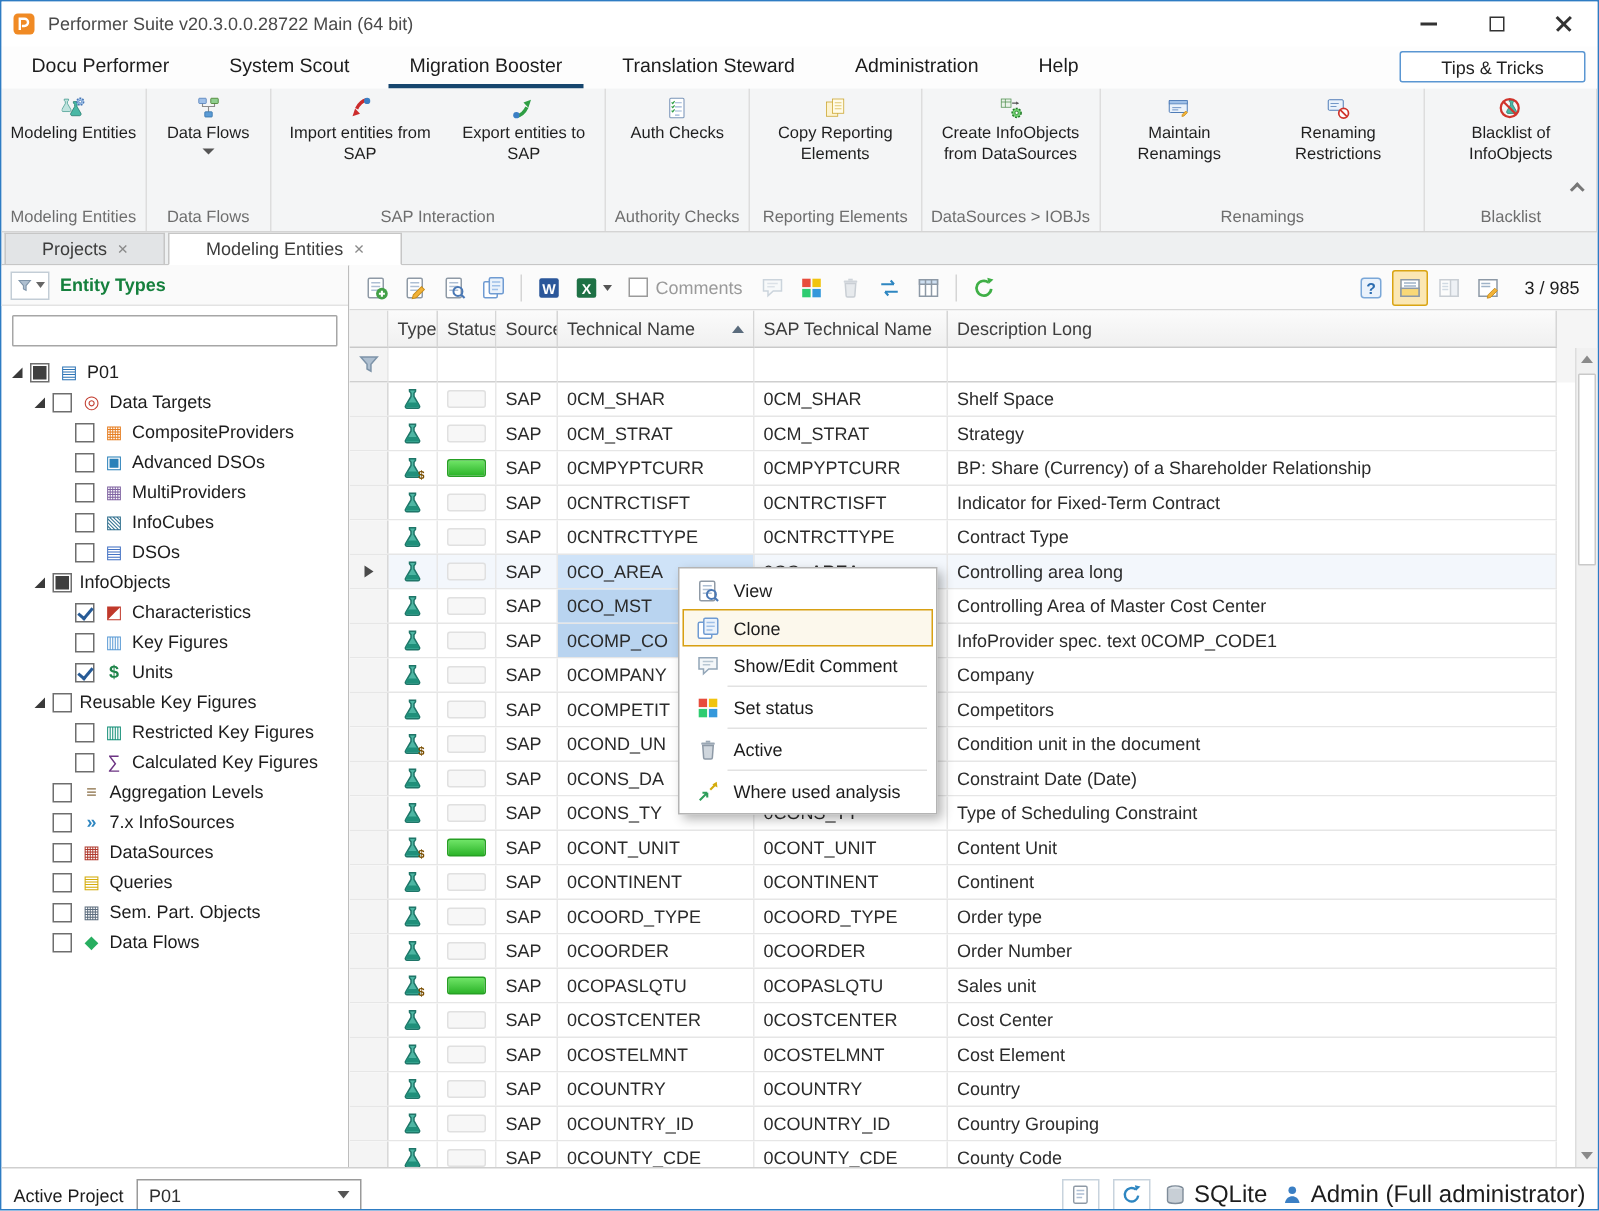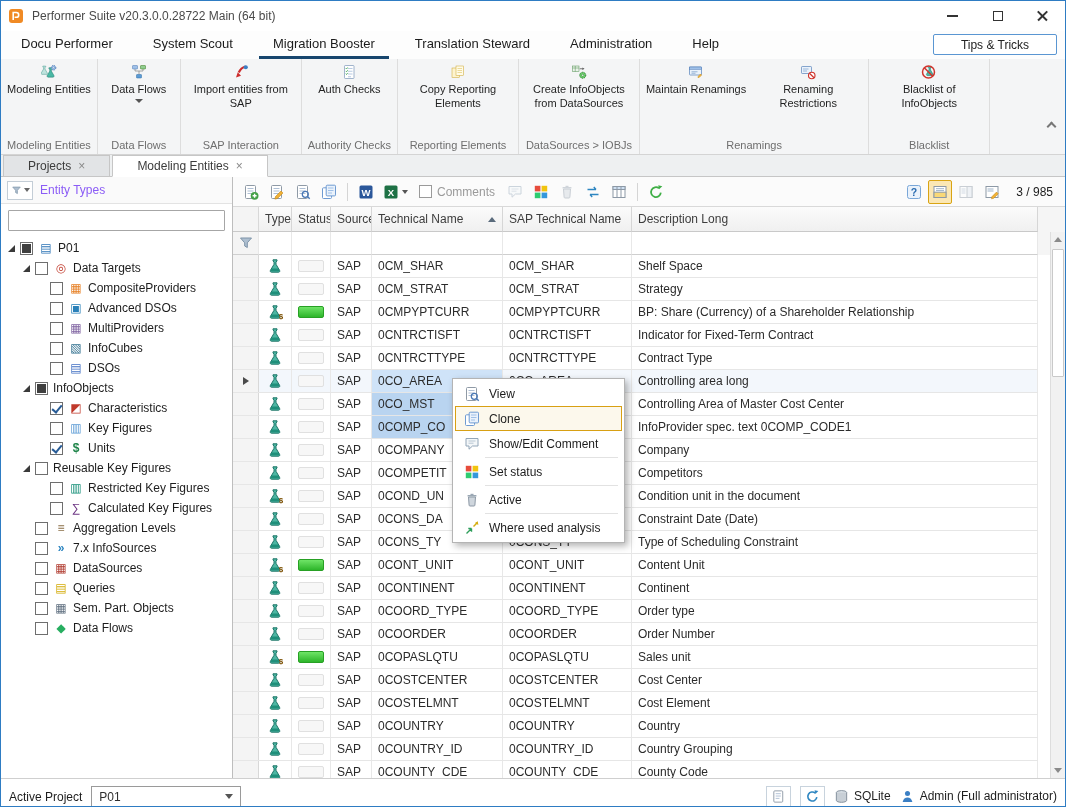--- a/index.html
+++ b/index.html
@@ -38,21 +38,21 @@
 .tab{height:21px;padding:0 24px;display:flex;align-items:center;gap:7px;font-size:12px;background:#e2e4e6;border:1px solid #c6c6c6;border-bottom:none;margin-right:2px;color:#3c3c3c}
 .tab.active{background:#fff;height:22px;margin-bottom:-1px;border-bottom:1px solid #fff}
 .tab-close{font-size:12px;color:#8a8a8a;line-height:1}
 
 .workspace{height:601px;display:flex}
 .sidebar{width:232px;display:flex;flex-direction:column;background:#fff;border-right:1px solid #bdbdbd}
 .sb-header{height:27px;display:flex;align-items:center;padding:0 6px;gap:7px;border-bottom:1px solid #e3e3e3;background:#fafafa}
 .sb-filter-box{width:26px;height:19px;border:1px solid #c3cdd6;background:#fff;display:inline-flex;align-items:center;justify-content:center;gap:2px}
 .sb-filter-box svg{width:11px;height:11px}
 .sb-filter-arrow{width:0;height:0;border-left:3.5px solid transparent;border-right:3.5px solid transparent;border-top:4px solid #666}
-.sb-title{font-weight:normal;font-size:12px;color:#8b5cf6}
+.sb-title{font-weight:bold;font-size:12px;color:#15803d}
 .sb-search{margin:6px 7px 4px;height:21px;border:1px solid #a6a6a6;border-radius:1px;padding:0 6px;font-family:"Liberation Sans",sans-serif;font-size:12px}
 .tree{flex:1;overflow:hidden;padding-top:3px}
 .titem{height:20px;display:flex;align-items:center;white-space:nowrap;overflow:hidden;font-size:12px;color:#1d1d1d}
 .texp{width:12px;min-width:12px;display:flex;align-items:center;justify-content:center;margin-right:2px}
 .texp.open i{display:block;width:0;height:0;border-bottom:7px solid #3a3a3a;border-left:7px solid transparent}
 .tcheck{width:13px;min-width:13px;height:13px;border:1px solid #6e6e6e;background:#fff;margin:0 5px 0 1px;position:relative}
 .tcheck.partial::after{content:"";position:absolute;left:1px;top:1px;right:1px;bottom:1px;background:#3f3f3f}
 .tcheck.checked::after{content:"";position:absolute;left:3px;top:0;width:4px;height:8px;border:solid #275b96;border-width:0 2px 2px 0;transform:rotate(40deg)}
 .ticon{width:16px;min-width:16px;text-align:center;margin-right:4px;font-size:12px;line-height:1}
 .ticon.bold{font-weight:bold}
@@ -107,21 +107,21 @@
 .cm-icon{width:17px;display:inline-flex;justify-content:center}
 .cm-icon svg{width:16px;height:16px}
 
 .statusbar{height:36px;border-top:1px solid #cfcfcf;display:flex;align-items:center;padding:0 8px;background:#fff}
 .sb-label{font-size:12px;color:#1d1d1d;margin-right:9px;white-space:nowrap}
 .sb-combo{width:150px;height:21px;border:1px solid #9a9a9a;display:flex;align-items:center;padding:0 7px;font-size:12px;background:#fff}
 .combo-arrow{margin-left:auto;width:0;height:0;border-left:4px solid transparent;border-right:4px solid transparent;border-top:5px solid #555}
 .sb-right{margin-left:auto;display:flex;align-items:center;gap:9px}
 .sb-btn{width:25px;height:21px;border:1px solid #c8d3dd;background:#fff;display:inline-flex;align-items:center;justify-content:center}
 .sb-btn svg{width:15px;height:15px}
-.sb-db,.sb-user{display:inline-flex;gap:5px;font-size:12px;color:#1d1d1d;white-space:nowrap}
+.sb-db,.sb-user{display:inline-flex;align-items:center;gap:5px;font-size:16px;color:#1d1d1d;white-space:nowrap}
 .sb-db svg,.sb-user svg{width:15px;height:15px}
 </style>
 </head>
 <body>
 
 <div class="titlebar">
   <span class="app-icon">
       <svg viewBox="0 0 16 16">
         <rect x="1" y="1" width="14" height="14" rx="3" fill="#f08a24"></rect>
         <path d="M5.2 12V4.5h3.1a2.4 2.4 0 1 1 0 4.8H6.6" stroke="#fff" stroke-width="1.6" fill="none"></path>
@@ -194,20 +194,30 @@
       <div class="rgroup-buttons">
         <div class="rbtn">
           <span class="svgi ric">
             <svg viewBox="0 0 32 32">
               <path d="M25 5c-6 1.5-10.5 5.5-13.5 12" stroke="#cc2b2b" stroke-width="4.5" fill="none"></path>
               <polygon points="6,27 16,23.5 9.5,16.5" fill="#cc2b2b"></polygon>
               <circle cx="25.5" cy="6.5" r="4.2" fill="#3b7fc4"></circle>
             </svg>
           </span>
           <div class="rbtn-label">Import entities from SAP</div>
+        </div>
+        <div class="rbtn">
+          <span class="svgi ric">
+            <svg viewBox="0 0 32 32">
+              <path d="M7 27c6-1.5 10.5-5.5 13.5-12" stroke="#2f9e44" stroke-width="4.5" fill="none"></path>
+              <polygon points="26,5 16,8.5 22.5,15.5" fill="#2f9e44"></polygon>
+              <circle cx="6.5" cy="25.5" r="4.2" fill="#3b7fc4"></circle>
+            </svg>
+          </span>
+          <div class="rbtn-label">Export entities to SAP</div>
         </div>
       </div>
       <div class="rgroup-label">SAP Interaction</div>
     </div>
     <div class="rgroup">
       <div class="rgroup-buttons">
         <div class="rbtn">
           <span class="svgi ric">
             <svg viewBox="0 0 32 32">
               <rect x="7" y="3" width="19" height="26" rx="1.5" fill="#fff" stroke="#7a95b8" stroke-width="1.4"></rect>

